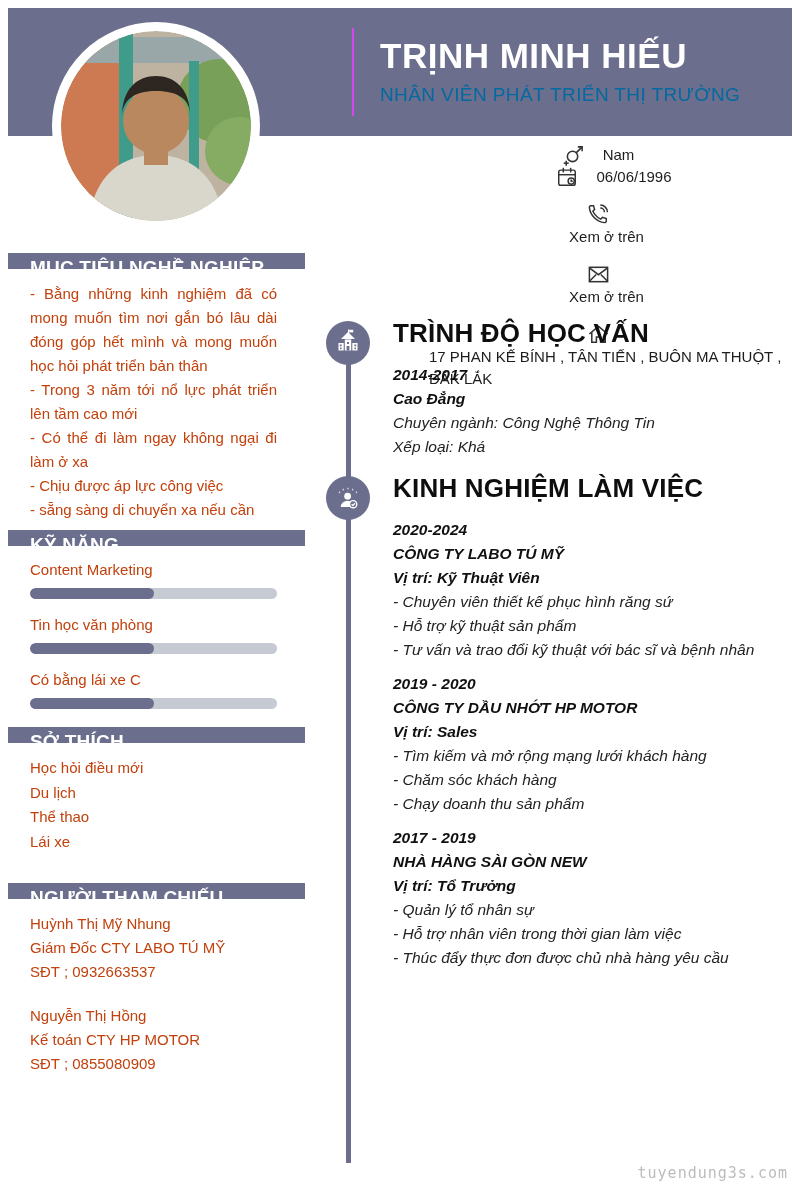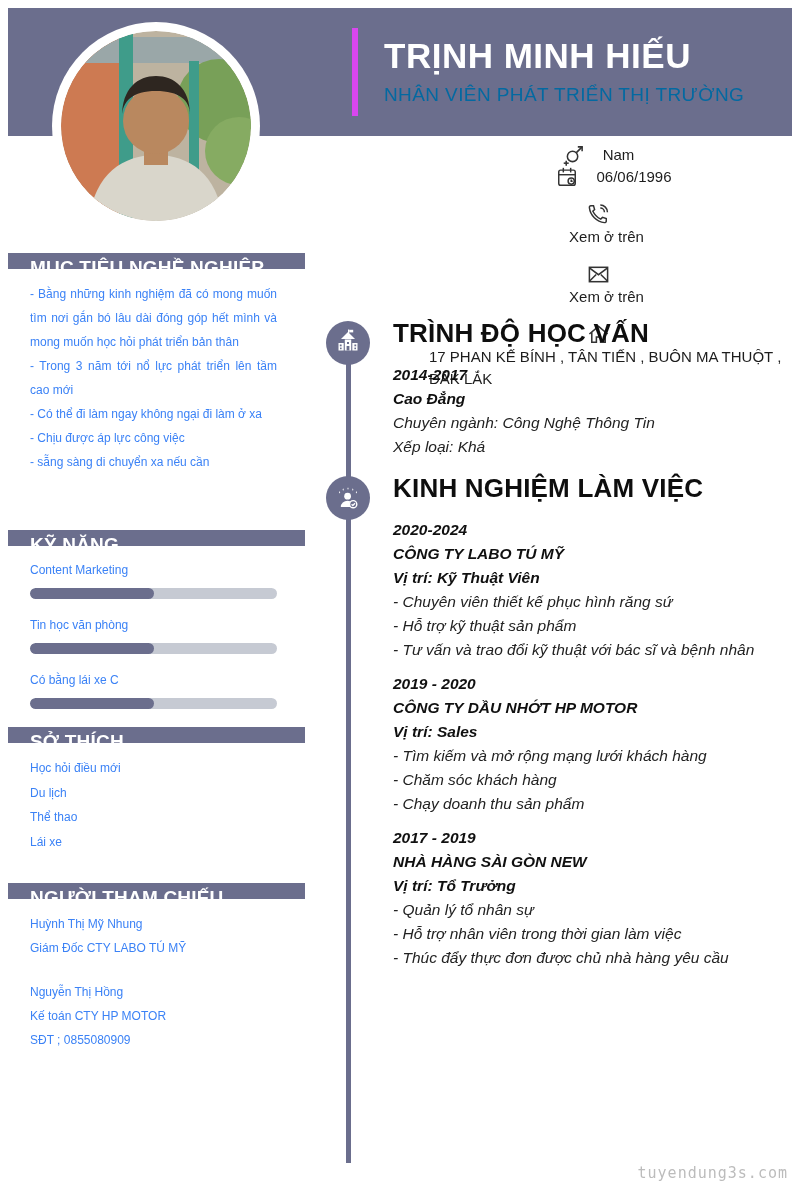--- a/index.html
+++ b/index.html
@@ -3,36 +3,36 @@
 <meta charset="utf-8">
 <style>
   html,body{margin:0;padding:0;background:#fff;}
   .page{position:relative;width:800px;height:1196px;background:#ffffff;overflow:hidden;
         font-family:"Liberation Sans",sans-serif;color:#222;}
   
   .banner{position:absolute;left:8px;top:8px;width:784px;height:128px;background:#6b6e8d;}
   .photo-ring{position:absolute;left:52px;top:22px;width:208px;height:208px;border-radius:50%;
               background:#fff;display:flex;align-items:center;justify-content:center;z-index:3;}
   .photo{width:190px;height:190px;border-radius:50%;overflow:hidden;display:block;}
-  .header-text{position:absolute;left:352px;top:28px;height:88px;border-left:6px solid #d946ef;
+  .header-text{position:absolute;left:352px;top:28px;height:88px;border-left:2px solid #d946ef;
                padding-left:26px;display:flex;flex-direction:column;justify-content:center;z-index:2;}
   .name{font-size:35px;font-weight:bold;color:#fff;letter-spacing:.5px;line-height:1.05;}
   .role{font-size:19px;color:#0369a1;margin-top:9px;letter-spacing:.4px;}
   
   .contact{position:absolute;left:412px;top:144px;width:372px;font-size:15px;color:#1d1d1d;}
   .c-row{display:flex;align-items:center;margin-bottom:14px;line-height:22px;flex-direction:column;}
   .c-ic{width:24px;height:22px;flex:0 0 24px;display:flex;align-items:center;justify-content:center;}
   .c-tx{margin-left:17px;}
   .c-pair{display:flex;align-items:flex-start;}
   .c-pair2{margin-left:31px;}
   
   .lsec{position:absolute;left:8px;width:297px;}
   .lhead{box-sizing:border-box;width:297px;height:16px;line-height:30px;background:#6b6e8d;
          color:#fff;font-weight:bold;font-size:19px;padding-left:22px;letter-spacing:.2px;}
-  .lbody{padding:13px 0 0 22px;width:247px;font-size:12px;color:#3b82f6;}
+  .lbody{padding:13px 0 0 22px;width:247px;font-size:15px;color:#c2410c;}
   .obj-item{text-align:justify;line-height:24px;}
   .skill{margin-bottom:15px;}
   .skill-label{line-height:22px;margin-bottom:7px;}
   .bar{width:247px;height:11px;border-radius:6px;background:#c6cad3;overflow:hidden;}
   .fill{height:11px;border-radius:6px;background:#6b6e8d;}
   .hob{line-height:24.5px;}
   .ref-line{line-height:24px;}
   .ref-gap{height:20px;}
   
   .tline{position:absolute;left:346px;top:340px;width:5px;height:823px;background:#6b6e8d;z-index:1;}
@@ -189,20 +189,21 @@
       <div class="hob">Lái xe</div>
     </div>
   </div>
 
   <div class="lsec" style="top:883px;">
     <div class="lhead">NGƯỜI THAM CHIẾU</div>
     <div class="lbody">
       <div>
         <div class="ref-line">Huỳnh Thị Mỹ Nhung</div>
         <div class="ref-line">Giám Đốc CTY LABO TÚ MỸ</div>
+        <div class="ref-line">SĐT ; 0932663537</div>
       </div>
       <div class="ref-gap"></div>
       <div>
         <div class="ref-line">Nguyễn Thị Hồng</div>
         <div class="ref-line">Kế toán CTY HP MOTOR</div>
         <div class="ref-line">SĐT ; 0855080909</div>
       </div>
     </div>
   </div>
 

